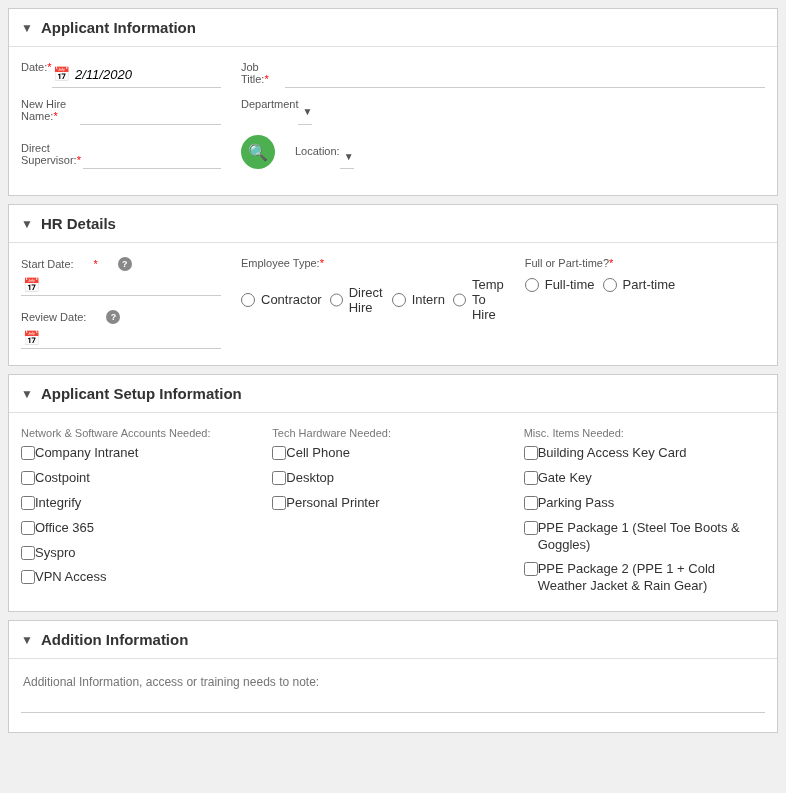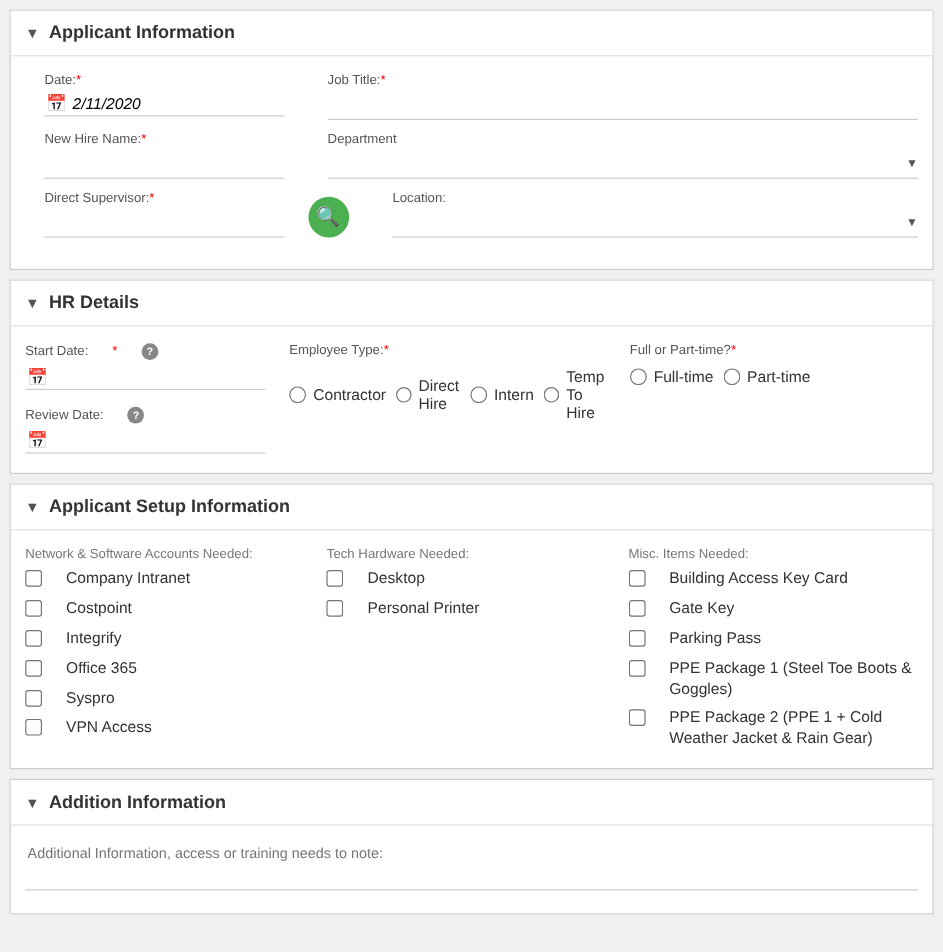--- a/index.html
+++ b/index.html
@@ -41,23 +41,22 @@
       padding: 14px 12px 16px 12px;
     }
     
     .applicant-row {
       display: flex;
       gap: 20px;
       margin-bottom: 10px;
     }
     .field-group {
       display: flex;
-      flex-direction: column;
+      flex-direction: row;
       flex: 1;
-      margin-left: 16px;
     }
     .field-label {
       font-size: 11px;
       color: #555;
       margin-bottom: 3px;
     }
     .required { color: red; }
     .field-input {
       border: none;
       border-bottom: 1px solid #ccc;
@@ -179,21 +178,21 @@
       margin-bottom: 6px;
     }
     .checkbox-list {
       display: flex;
       flex-direction: column;
       gap: 8px;
     }
     .checkbox-item {
       display: flex;
       align-items: flex-start;
-      gap: 20px;
+      gap: 0;
       cursor: pointer;
     }
     .checkbox-item input[type="checkbox"] {
       accent-color: #4caf50;
       width: 14px;
       height: 14px;
       margin-top: 1px;
       cursor: pointer;
       flex-shrink: 0;
     }
@@ -402,20 +401,24 @@
               <span class="checkbox-label">VPN Access</span>
             </label>
           </div>
         </div>
 
         <div class="setup-column">
           <div class="setup-col-label">Tech Hardware Needed:</div>
           <div class="checkbox-list">
             <label class="checkbox-item">
               <input type="checkbox" style="">
+              <span class="checkbox-label">Cell Phone</span>
+            </label>
+            <label class="checkbox-item">
+              <input type="checkbox" style="">
               <span class="checkbox-label">Desktop</span>
             </label>
             <label class="checkbox-item">
               <input type="checkbox" style="">
               <span class="checkbox-label">Personal Printer</span>
             </label>
           </div>
         </div>
 
         <div class="setup-column">

